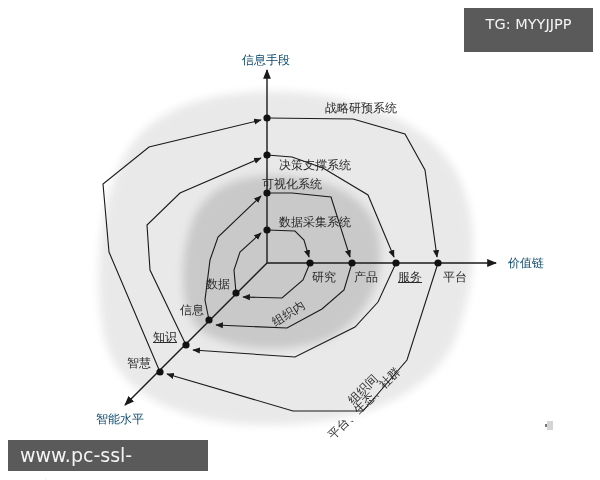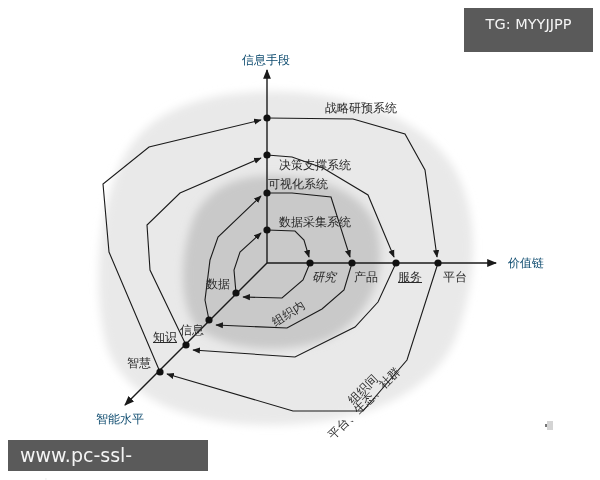--- a/index.html
+++ b/index.html
@@ -70,31 +70,31 @@
     <circle cx="186" cy="345" r="3.6"></circle>
     <circle cx="160" cy="372" r="3.6"></circle>
   </g>
 </svg>
 
 <div class="lbl axis-lbl" style="left:242px;top:54px;">信息手段</div>
 <div class="lbl axis-lbl" style="left:508px;top:257px;">价值链</div>
 <div class="lbl axis-lbl" style="left:96px;top:413px;">智能水平</div>
 
 <div class="lbl" style="left:279px;top:216px;">数据采集系统</div>
-<div class="lbl" style="left:268px;top:178px;">可视化系统</div>
+<div class="lbl" style="left:262px;top:178px;">可视化系统</div>
 <div class="lbl" style="left:279px;top:140px;margin-top:19px;">决策支撑系统</div>
 <div class="lbl" style="left:279px;top:102px;margin-left:46px;">战略研预系统</div>
 
-<div class="lbl" style="left:312px;top:271px;font-style:italic;">研究</div>
+<div class="lbl" style="left:312px;top:271px;">研究</div>
 <div class="lbl" style="left:354px;top:271px;">产品</div>
 <div class="lbl" style="left:398px;top:271px;text-decoration:underline;">服务</div>
 <div class="lbl" style="left:443px;top:271px;">平台</div>
 
 <div class="lbl" style="left:206px;top:278px;">数据</div>
-<div class="lbl" style="left:180px;top:304px;margin-top:20px;">信息</div>
+<div class="lbl" style="left:180px;top:304px;">信息</div>
 <div class="lbl" style="left:153px;top:331px;text-decoration:underline;">知识</div>
 <div class="lbl" style="left:127px;top:357px;">智慧</div>
 
 <div class="lbl rot" style="left:270px;top:318px;transform:rotate(-32deg);">组织内</div>
 <div class="lbl rot" style="left:346px;top:398px;transform:rotate(-45deg);">组织间</div>
 <div class="lbl rot" style="left:326px;top:433px;transform:rotate(-45deg);">平台、生态、社群</div>
 
 <div id="speaker">
   <svg width="8" height="9" viewBox="0 0 8 9">
       <rect x="0" y="3" width="2" height="3" fill="#777"></rect>

